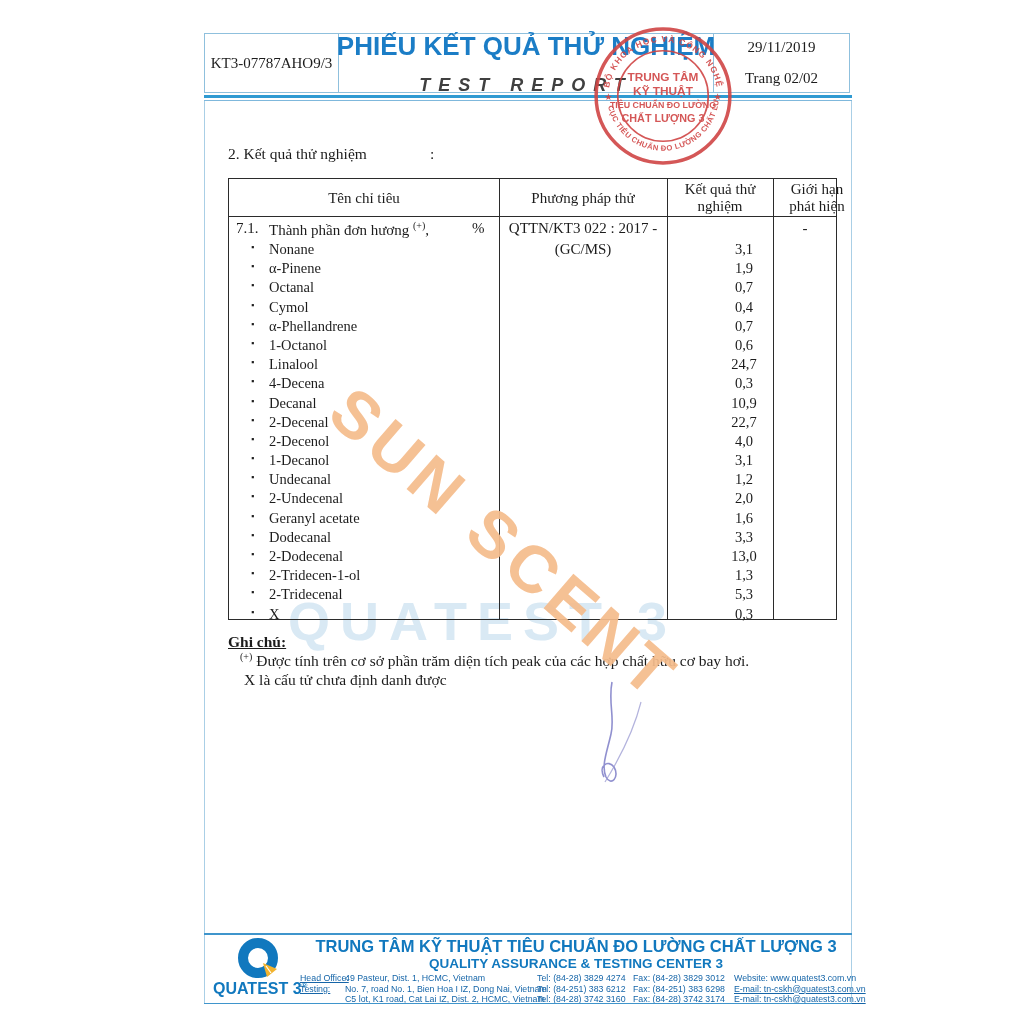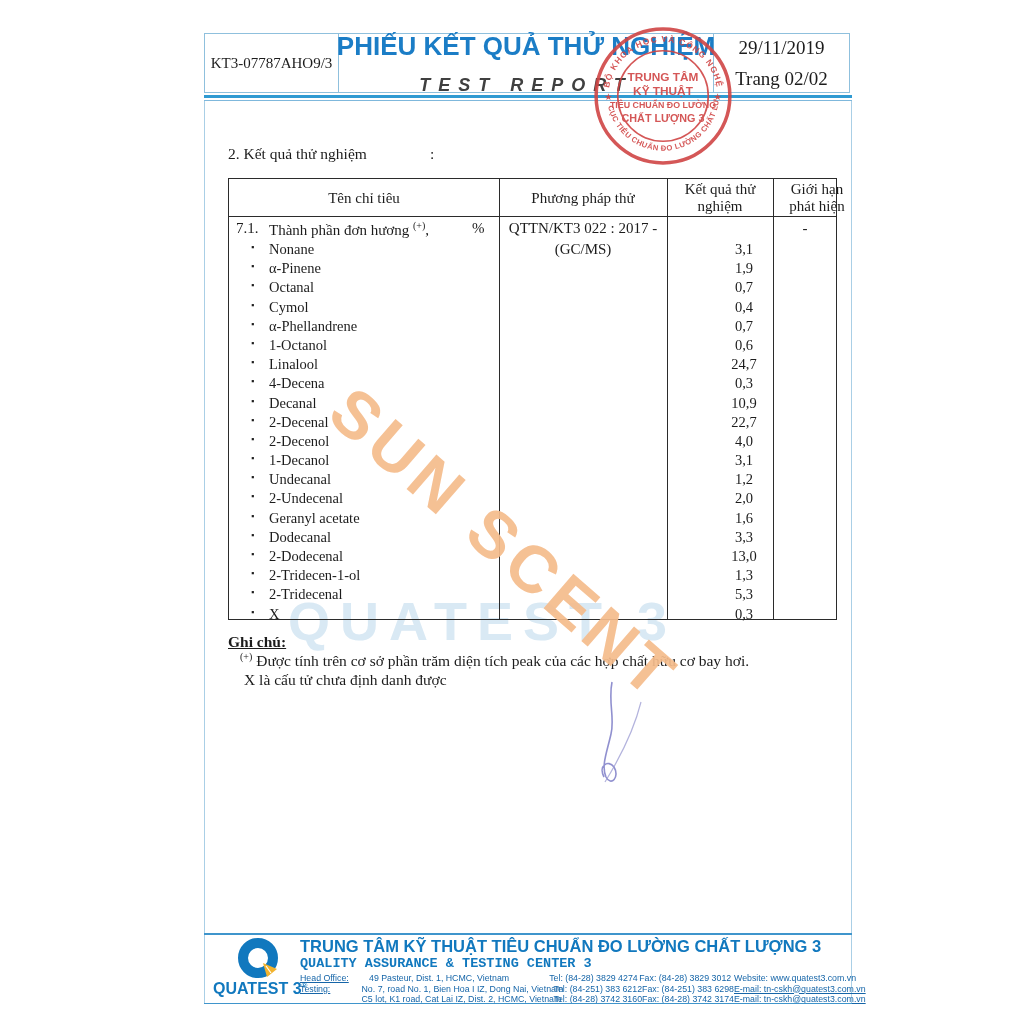--- a/index.html
+++ b/index.html
@@ -5,21 +5,21 @@
   html,body{margin:0;padding:0;background:#ffffff;}
   .page{position:relative;width:1024px;height:1024px;background:#fff;overflow:hidden;
         font-family:"Liberation Serif",serif;color:#1c1c1c;}
   .abs{position:absolute;}
 
   
   .hdr-box{left:204px;top:33px;width:644px;height:58px;border:1px solid #8fc0dd;display:flex;}
   .hdr-cell{height:100%;box-sizing:border-box;display:flex;flex-direction:column;justify-content:center;align-items:center;}
   .hdr-code{width:134px;border-right:1px solid #8fc0dd;font-size:15px;}
   .hdr-title{width:375px;border-right:1px solid #8fc0dd;}
-  .hdr-right{width:135px;font-size:19px;line-height:19px;gap:12px;}
+  .hdr-right{width:135px;font-size:15px;line-height:19px;gap:12px;}
   .t-main{font-family:"Liberation Sans",sans-serif;font-weight:bold;font-size:26px;color:#1b7dc6;white-space:nowrap;}
   .t-sub{font-family:"Liberation Sans",sans-serif;font-weight:bold;font-style:italic;font-size:18px;
          letter-spacing:8px;color:#404040;margin-top:13px;}
   .rule-thick{left:204px;top:95px;width:648px;height:3px;background:#2f9ad2;}
   .rule-thin{left:204px;top:100px;width:648px;height:1px;background:#7fb8dc;}
   .frame-l{left:204px;top:101px;width:1px;height:902px;background:#aacfe6;}
   .frame-r{left:851px;top:101px;width:1px;height:902px;background:#aacfe6;}
 
   
   .stamp{left:592px;top:25px;width:142px;height:142px;opacity:.9;z-index:10;}
@@ -67,29 +67,29 @@
   
   .sig{left:575px;top:676px;width:110px;height:120px;z-index:4;}
 
   
   .f-rule-top{left:204px;top:933px;width:648px;height:2px;background:#3f95cc;}
   .f-rule-bot{left:204px;top:1003px;width:648px;height:1px;background:#3f95cc;}
   .f-logo{left:213px;top:936px;width:90px;height:66px;}
   .f-logo-text{position:absolute;left:0;top:44px;width:90px;text-align:center;
                font-family:"Liberation Sans",sans-serif;font-weight:bold;font-size:16px;color:#1178be;white-space:nowrap;}
   .f-logo-text sup{font-size:8px;}
-  .f-head{left:300px;top:937px;width:552px;text-align:left;font-family:"Liberation Sans",sans-serif;
+  .f-head{left:300px;top:937px;width:552px;text-align:center;font-family:"Liberation Sans",sans-serif;
           font-weight:bold;color:#1178be;}
   .f-head1{font-size:16.5px;line-height:18px;}
-  .f-head2{font-size:13.5px;line-height:17px;font-family:Liberation Mono, monospace;}
+  .f-head2{font-size:13.5px;line-height:17px;}
   .f-addr{left:300px;top:973px;width:552px;font-family:"Liberation Sans",sans-serif;
           font-size:8.8px;color:#1565a8;}
   .f-row{display:flex;height:10.5px;line-height:10.5px;white-space:nowrap;}
   .f-label{width:45px;}
-  .f-address{width:192px;margin-left:24px;}
+  .f-address{width:192px;}
   .f-tel{width:96px;}
   .f-fax{width:101px;}
   .f-extra{width:118px;}
   .u{text-decoration:underline;}
   .f-bottom{left:204px;top:1007px;width:648px;display:flex;justify-content:space-between;
             box-sizing:border-box;padding:0 10px 0 12px;font-size:12.5px;color:#2a6db5;}
 
   .red{fill:#d04545;}
   .stamp-inner-txt{font-family:"Liberation Sans",sans-serif;font-weight:bold;fill:#d04545;text-anchor:middle;}
   .ring-txt{font-family:"Liberation Sans",sans-serif;font-weight:bold;fill:#d04545;font-size:8.6px;letter-spacing:1px;}

